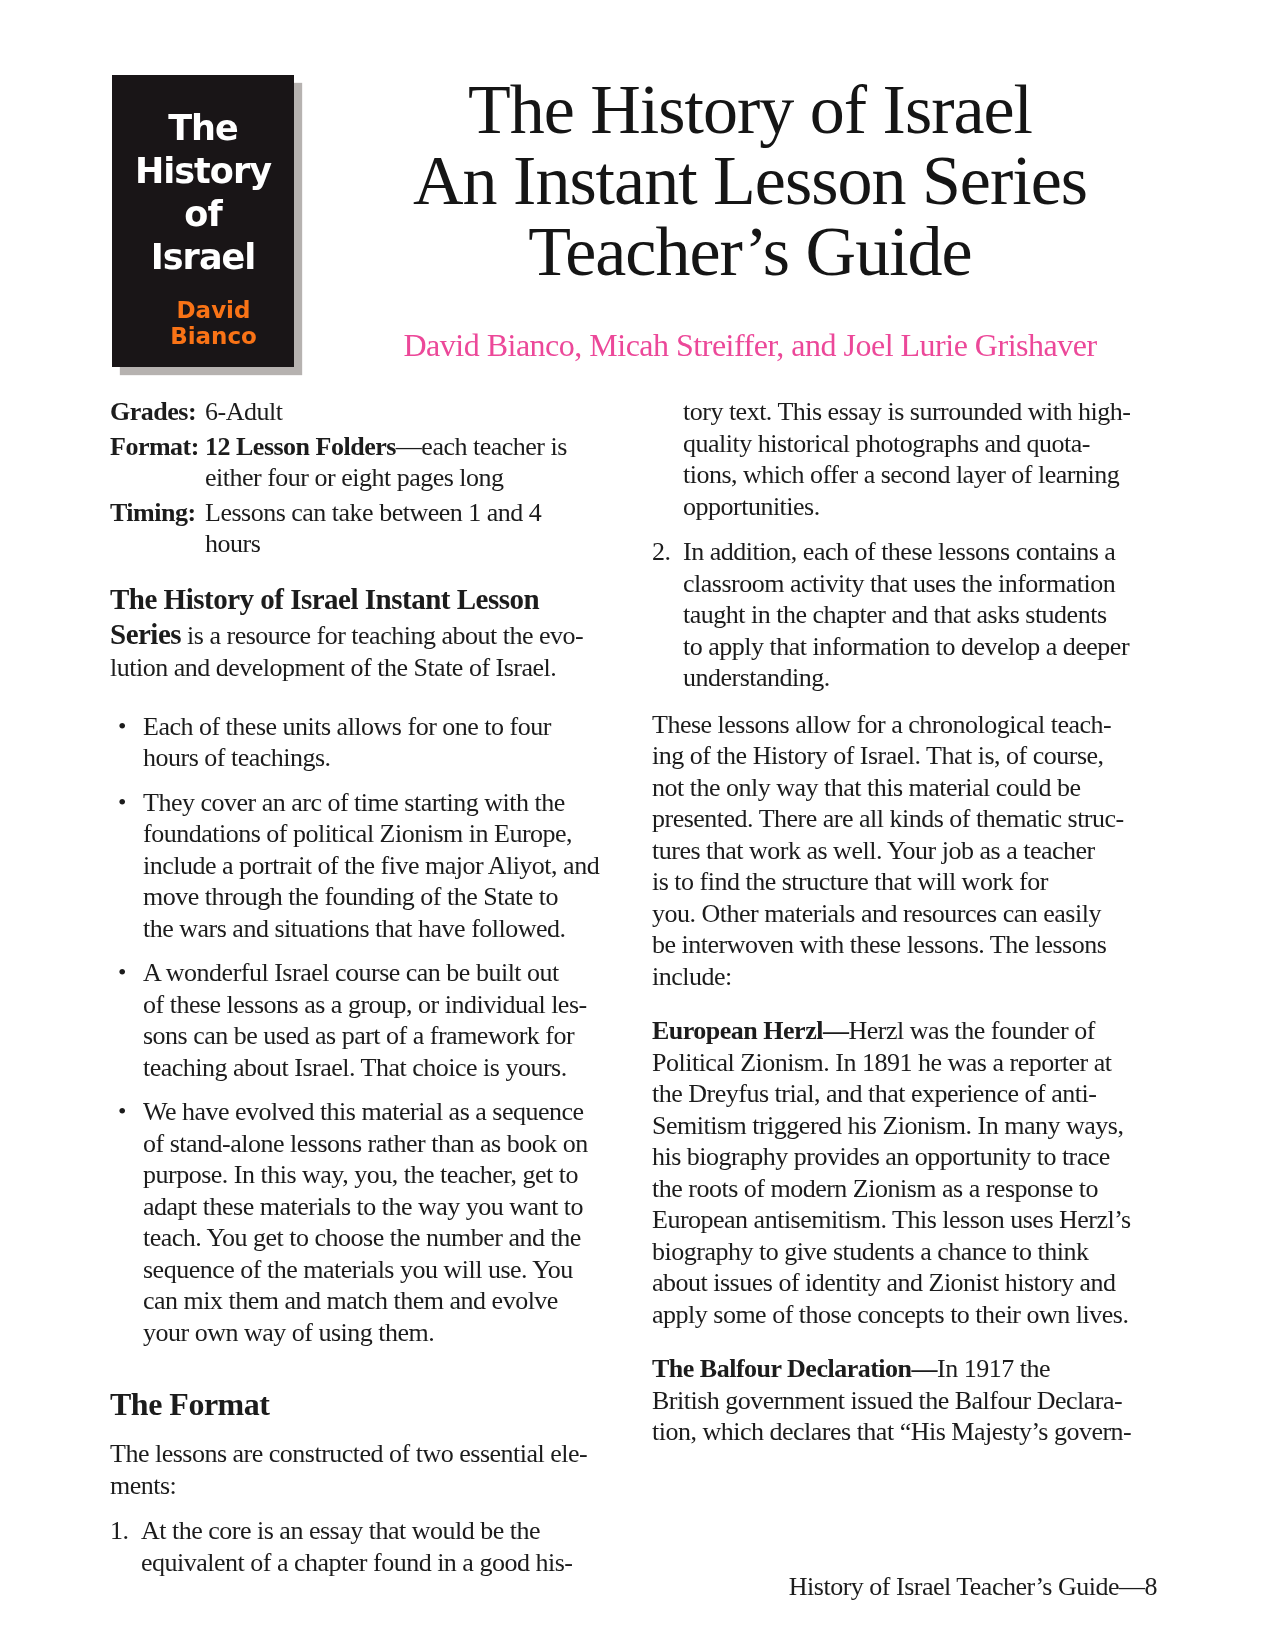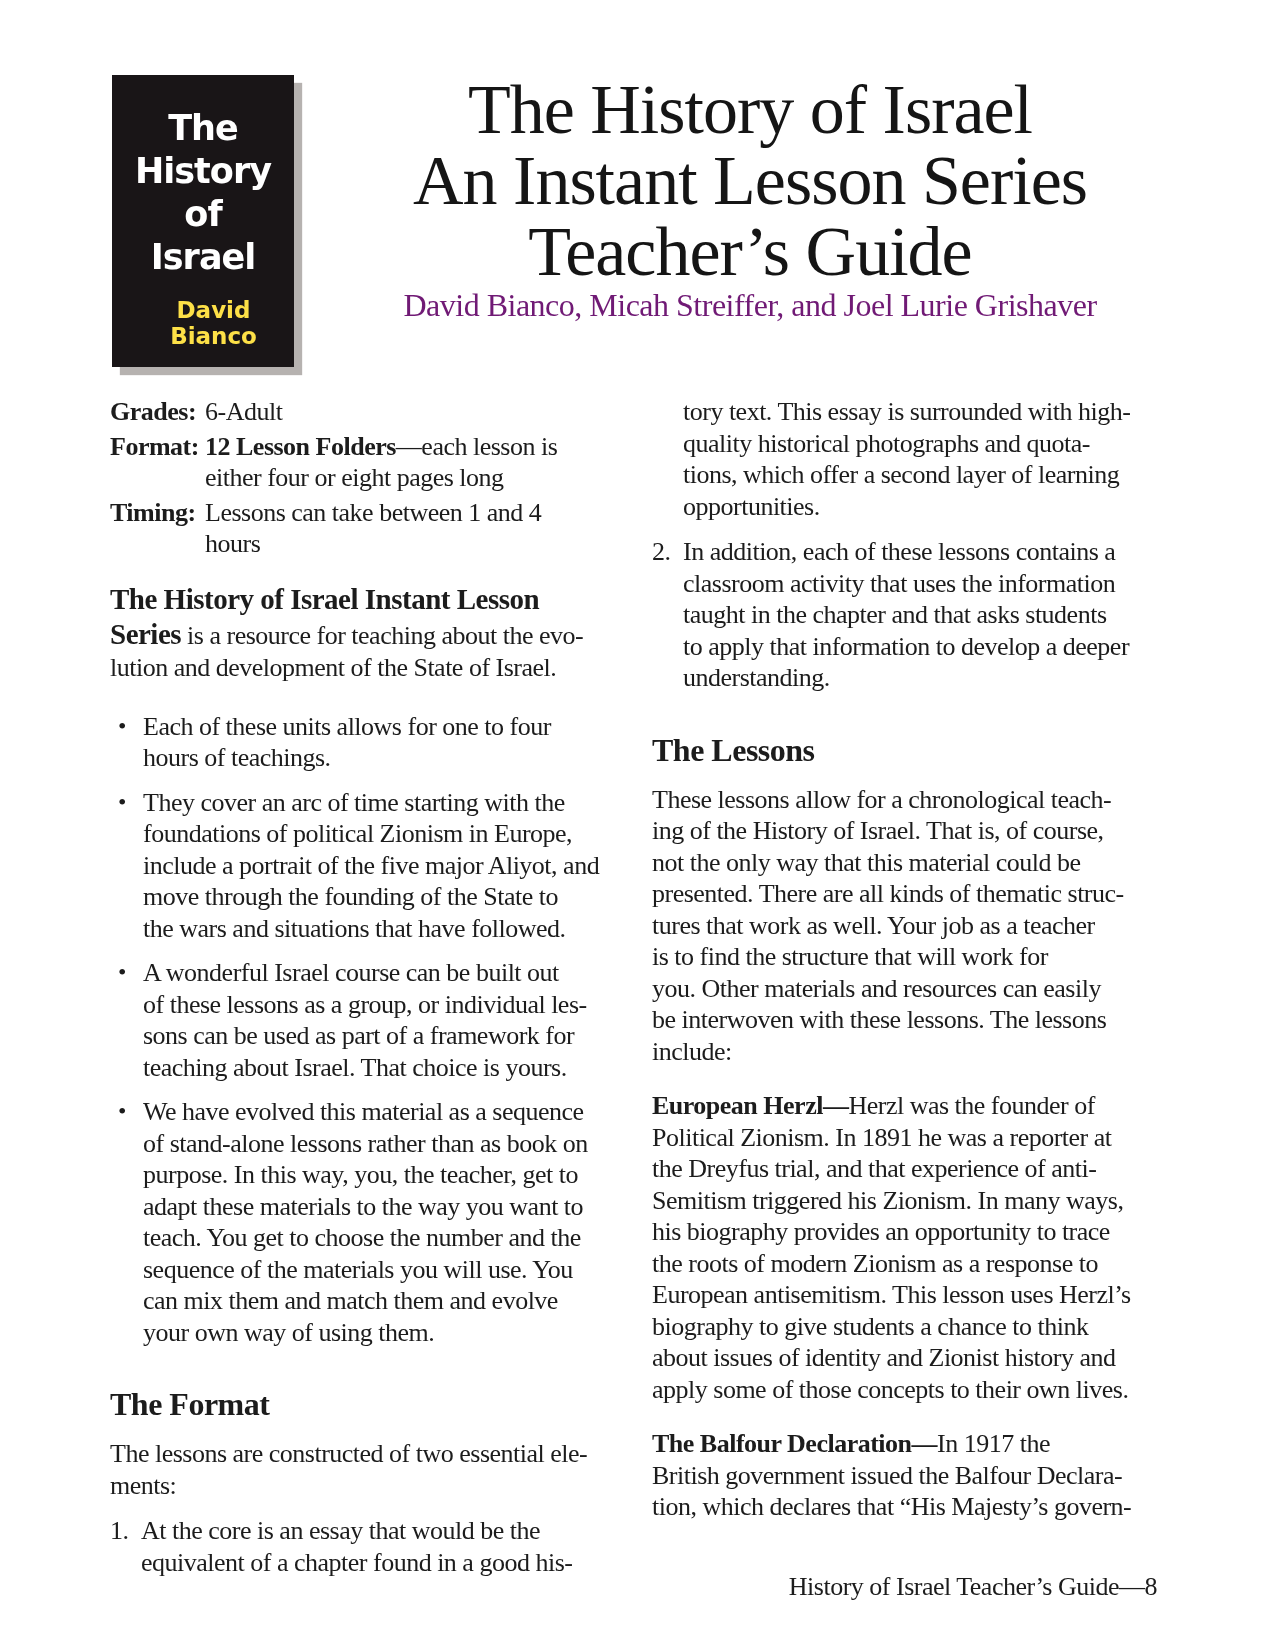--- a/index.html
+++ b/index.html
@@ -27,38 +27,39 @@
     letter-spacing:-1px;
     color:#ffffff;
     white-space:pre;
   }
   .cover-author{
     position:absolute;left:0;right:0;bottom:18px;
     text-align:center;
     font-family:"DejaVu Sans","Liberation Sans",sans-serif;
     font-weight:700;
     font-size:23px;
-    color:#fde047;
+    color:#f97316;
     margin-left:21px;
   }
   .title-block{
     position:absolute;left:300px;top:74px;width:900px;
     text-align:center;
   }
   .doc-title{
     font-size:70px;line-height:71px;
     font-weight:400;
     letter-spacing:-1px;
     white-space:pre;
     color:#151515;
   }
   .doc-byline{
+    margin-top:40px;
     font-size:32px;
     letter-spacing:-0.5px;
-    color:#701a75;
+    color:#ec4899;
   }
   
   .col{
     position:absolute;top:396px;
     font-size:26px;line-height:31.5px;
     letter-spacing:-0.5px;
   }
   .col-left{left:110px;width:522px;}
   .col-right{left:652px;width:520px;}
   .pre{white-space:pre;}
@@ -112,21 +113,21 @@
   </div>
 
   <div class="col col-left">
 
     <div class="meta-item">
       <span class="meta-label">Grades:</span>
       <span class="meta-value">6-Adult</span>
     </div>
     <div class="meta-item">
       <span class="meta-label">Format:</span>
-      <span class="meta-value"><b>12 Lesson Folders</b><span>—each lesson is
+      <span class="meta-value"><b>12 Lesson Folders</b><span>—each teacher is
 either four or eight pages long</span></span>
     </div>
     <div class="meta-item">
       <span class="meta-label">Timing:</span>
       <span class="meta-value">Lessons can take between 1 and 4
 hours</span>
     </div>
 
     <div class="intro"><b class="intro-lead">The History of Israel Instant Lesson
 Series</b><span> is a resource for teaching about the evo-
@@ -187,21 +188,20 @@
 
     <div class="numbered">
       <span class="num-marker">2.</span>
       <div class="pre">In addition, each of these lessons contains a
 classroom activity that uses the information
 taught in the chapter and that asks students
 to apply that information to develop a deeper
 understanding.</div>
     </div>
 
-    <div class="section-heading">The Lessons</div>
     <div class="pre after-heading">These lessons allow for a chronological teach-
 ing of the History of Israel. That is, of course,
 not the only way that this material could be
 presented. There are all kinds of thematic struc-
 tures that work as well. Your job as a teacher
 is to find the structure that will work for
 you. Other materials and resources can easily
 be interwoven with these lessons. The lessons
 include:</div>
 

